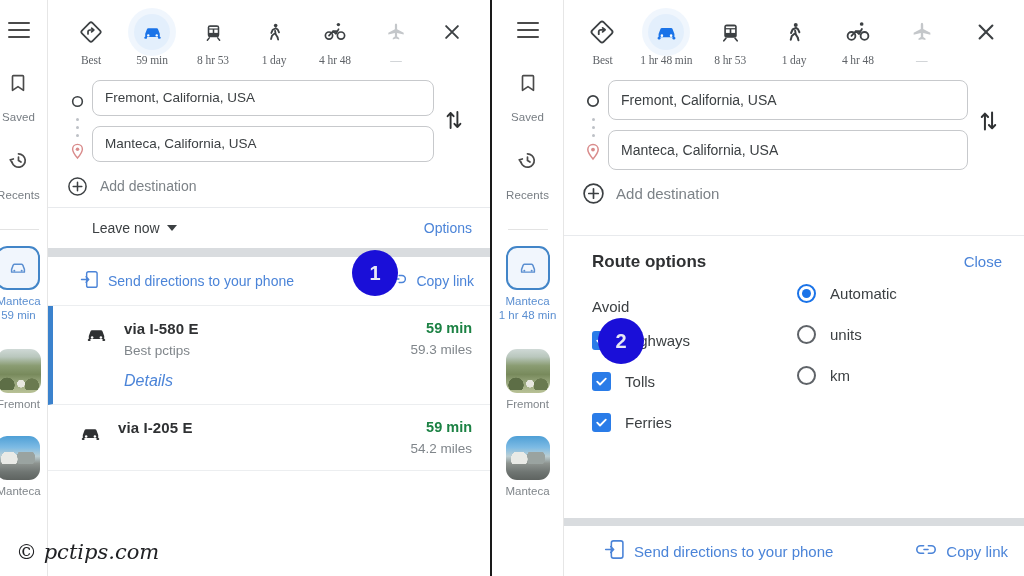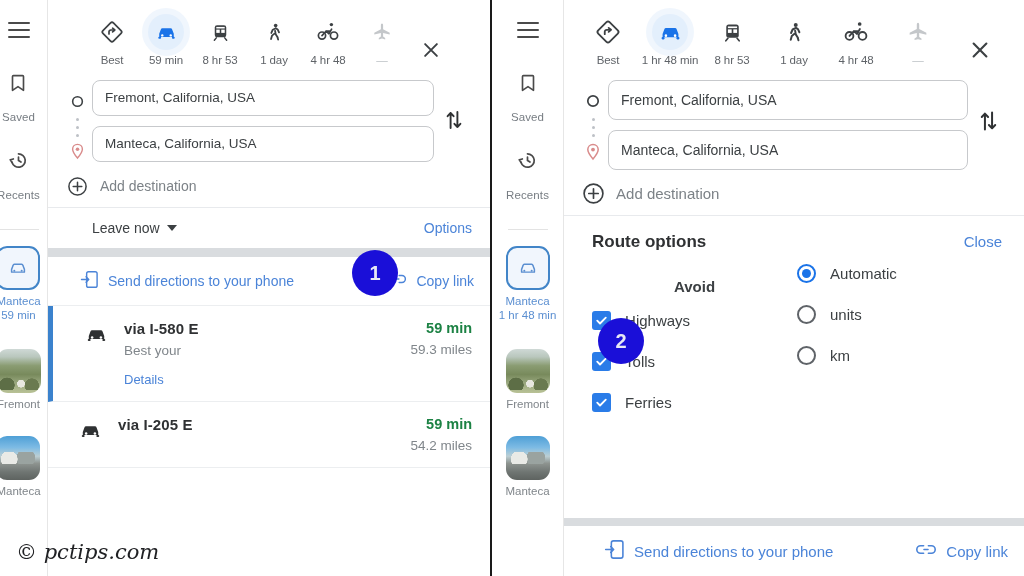--- a/index.html
+++ b/index.html
@@ -45,21 +45,21 @@
      linear-gradient(180deg,#4e9fd6 0%,#7dbbe4 26%,#bccfd4 46%,#8e9490 62%,#6f7572 82%,#5e6360 100%);}
   .thumb.manteca:after{content:"";position:absolute;left:0;right:0;top:38%;height:26%;
      background:radial-gradient(circle at 30% 60%,#e9eae6 0 26%,transparent 27%),
                 radial-gradient(circle at 68% 50%,#9aa3a0 0 30%,transparent 31%);}
   .thumb-label{font-size:11.5px;color:#80868b;margin-top:5px;white-space:nowrap;}
 
   
   .content{flex:1;display:flex;flex-direction:column;min-width:0;background:#fff;}
 
   
-  .modebar{display:flex;align-items:flex-end;justify-content:center;padding:14px 10px 8px;gap:0;}
+  .modebar{display:flex;align-items:flex-start;justify-content:center;padding:14px 10px 8px;gap:7px;font-family:Liberation Serif, serif;}
   .mode{display:flex;flex-direction:column;align-items:center;width:54px;cursor:pointer;}
   .panel.right .mode{width:62px;}
   .mode .ic{width:36px;height:36px;border-radius:50%;display:flex;align-items:center;justify-content:center;}
   .mode.sel .ic{background:#e3effc;box-shadow:0 0 0 6px rgba(227,239,252,.55);}
   .mode .mlabel{font-size:11.5px;color:#5f6368;margin-top:4px;text-align:center;line-height:1.2;letter-spacing:-.1px;}
   .mode.dim .mlabel{color:#bdc1c6;}
   .mode.close{width:44px;}
   .mode.close .ic{margin-top:0;}
 
   
@@ -100,34 +100,34 @@
   .panel.right .sharelink{font-size:15px;}
 
   
   .routes{flex:1;overflow:hidden;}
   .route{display:flex;padding:14px 18px 14px 30px;position:relative;border-bottom:1px solid #eceef0;cursor:pointer;}
   .route.sel{border-left:5px solid #3b82cd;padding-left:31px;}
   .route .caricon{width:40px;flex:0 0 40px;padding-top:2px;}
   .route .mid{flex:1;min-width:0;}
   .rtitle{font-size:15px;font-weight:700;color:#2f3133;letter-spacing:.1px;}
   .rsub{font-size:13.5px;color:#80868b;margin-top:6px;}
-  .rdetails{font-size:13px;color:#4b84d8;margin-top:14px;cursor:pointer;}
+  .rdetails{font-size:16px;color:#4b84d8;margin-top:14px;cursor:pointer;font-style:italic;}
   .route .right{text-align:right;flex:0 0 auto;padding-left:10px;}
   .rtime{font-size:14.5px;color:#1c8244;font-weight:700;}
   .rdist{font-size:13.5px;color:#80868b;margin-top:6px;}
 
   
-  .ropts{flex:1;display:flex;flex-direction:column;border-top:1px solid #e8eaed;}
+  .ropts{flex:1;display:flex;flex-direction:column;border-top:1px solid #e8eaed;margin-top:20px;}
   .ropts-head{display:flex;align-items:center;padding:16px 22px 6px 28px;}
   .ropts-title{font-size:17px;font-weight:700;color:#2f3133;}
   .ropts-head .sp{flex:1;}
   .closelink{font-size:15px;color:#4b84d8;cursor:pointer;}
   .ropts-body{display:flex;padding:6px 22px 0 28px;flex:1;position:relative;}
   .col{flex:1;}
-  .coltitle{font-size:15px;font-weight:700;color:#3c4043;margin:14px 0 16px;text-align:center;}
+  .coltitle{font-size:15px;font-weight:400;color:#3c4043;margin:14px 0 16px;}
   .orow{display:flex;align-items:center;gap:14px;margin-bottom:22px;cursor:pointer;}
   .cbox{width:19px;height:19px;border-radius:3px;background:#2a7ce8;display:flex;align-items:center;justify-content:center;flex:0 0 19px;}
   .cbox svg{display:block;}
   .radio{width:19px;height:19px;border-radius:50%;border:2px solid #5f6368;box-sizing:border-box;flex:0 0 19px;
          display:flex;align-items:center;justify-content:center;}
   .radio.on{border-color:#1a73e8;}
   .radio.on:after{content:"";width:9px;height:9px;border-radius:50%;background:#1a73e8;}
   .olabel{font-size:15px;color:#3c4043;}
 
   
@@ -355,21 +355,21 @@
             <svg width="25" height="25" viewBox="0 0 24 24">
                 <path d="M4.6 16.4h14.8v-3l-1.6-4.2A1.6 1.6 0 0 0 16.3 8H7.7a1.6 1.6 0 0 0-1.5 1.2L4.6 13.4z" fill="#2f3133"></path>
                 <circle cx="7.8" cy="14.8" r="1.2" fill="#fff"></circle>
                 <circle cx="16.2" cy="14.8" r="1.2" fill="#fff"></circle>
                 <rect x="3.6" y="16.2" width="2.8" height="2" rx="1" fill="#2f3133"></rect>
                 <rect x="17.6" y="16.2" width="2.8" height="2" rx="1" fill="#2f3133"></rect>
               </svg>
           </span>
           <span class="mid">
             <div class="rtitle">via I-580 E</div>
-            <div class="rsub">Best your</div>
+            <div class="rsub">Best pctips</div>
             <div class="rdetails">Details</div>
           </span>
           <span class="right">
             <div class="rtime">59 min</div>
             <div class="rdist">59.3 miles</div>
           </span>
         </div>
 
         <div class="route">
           <span class="caricon">

